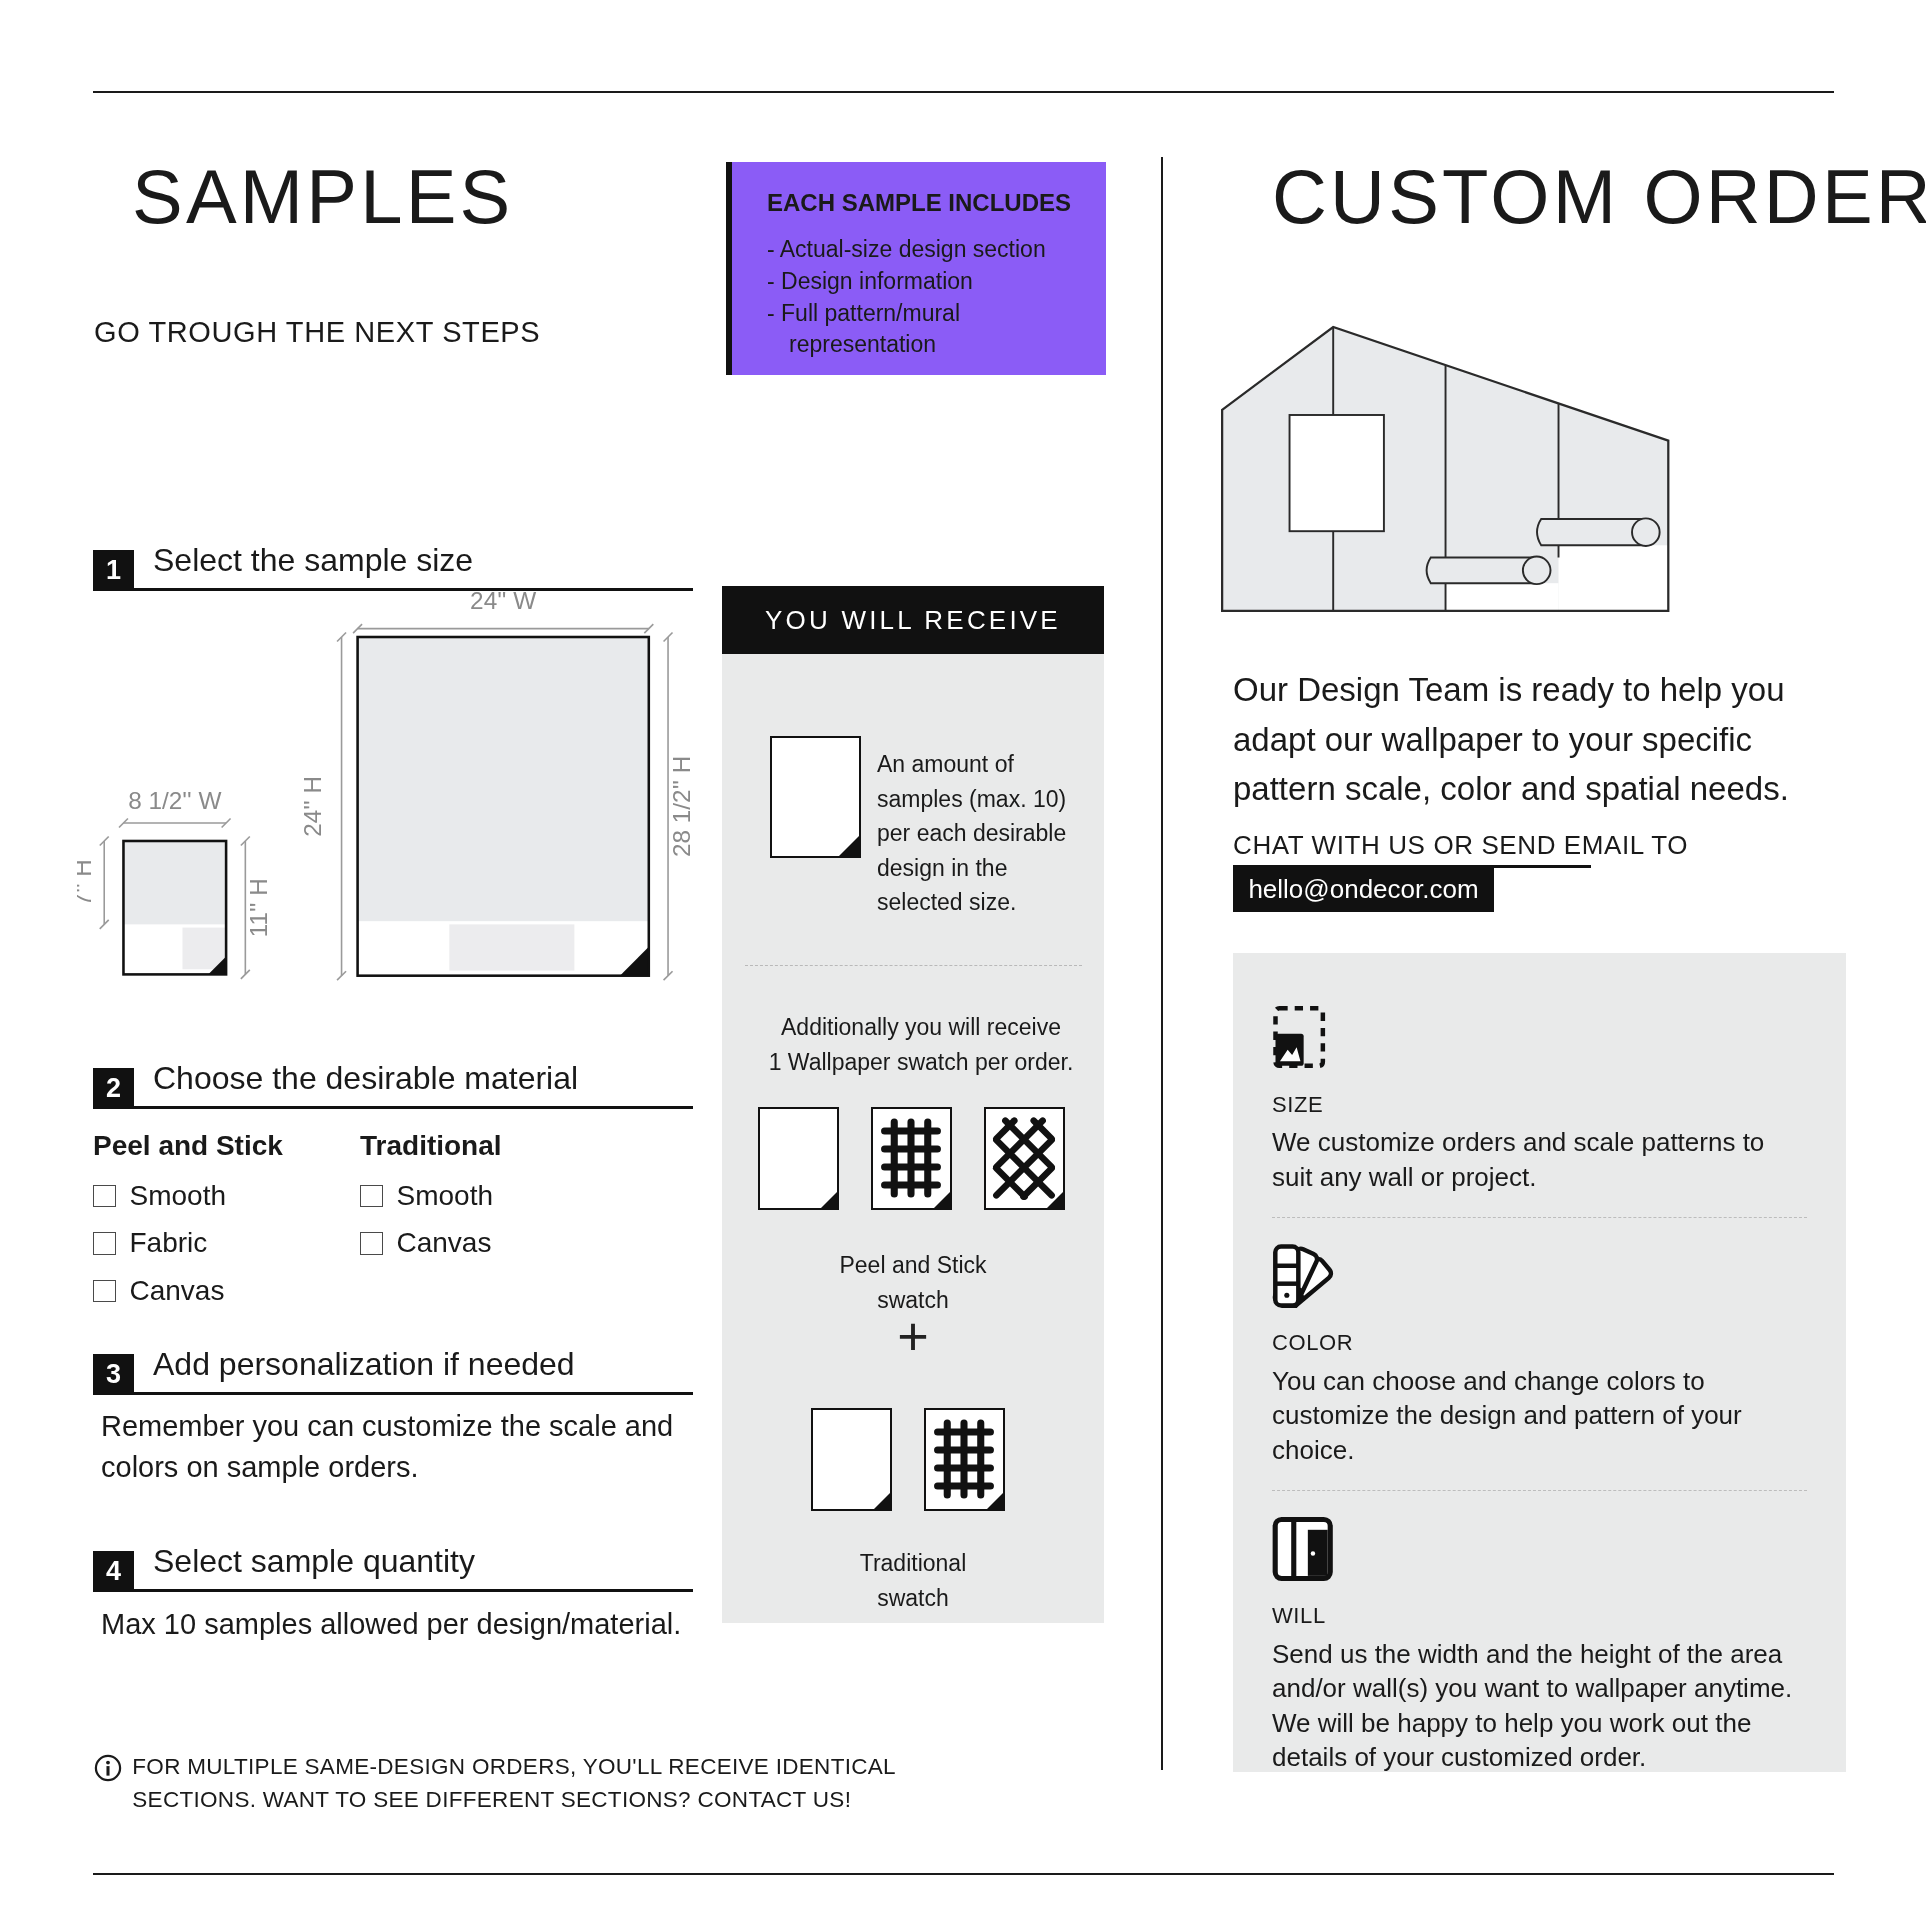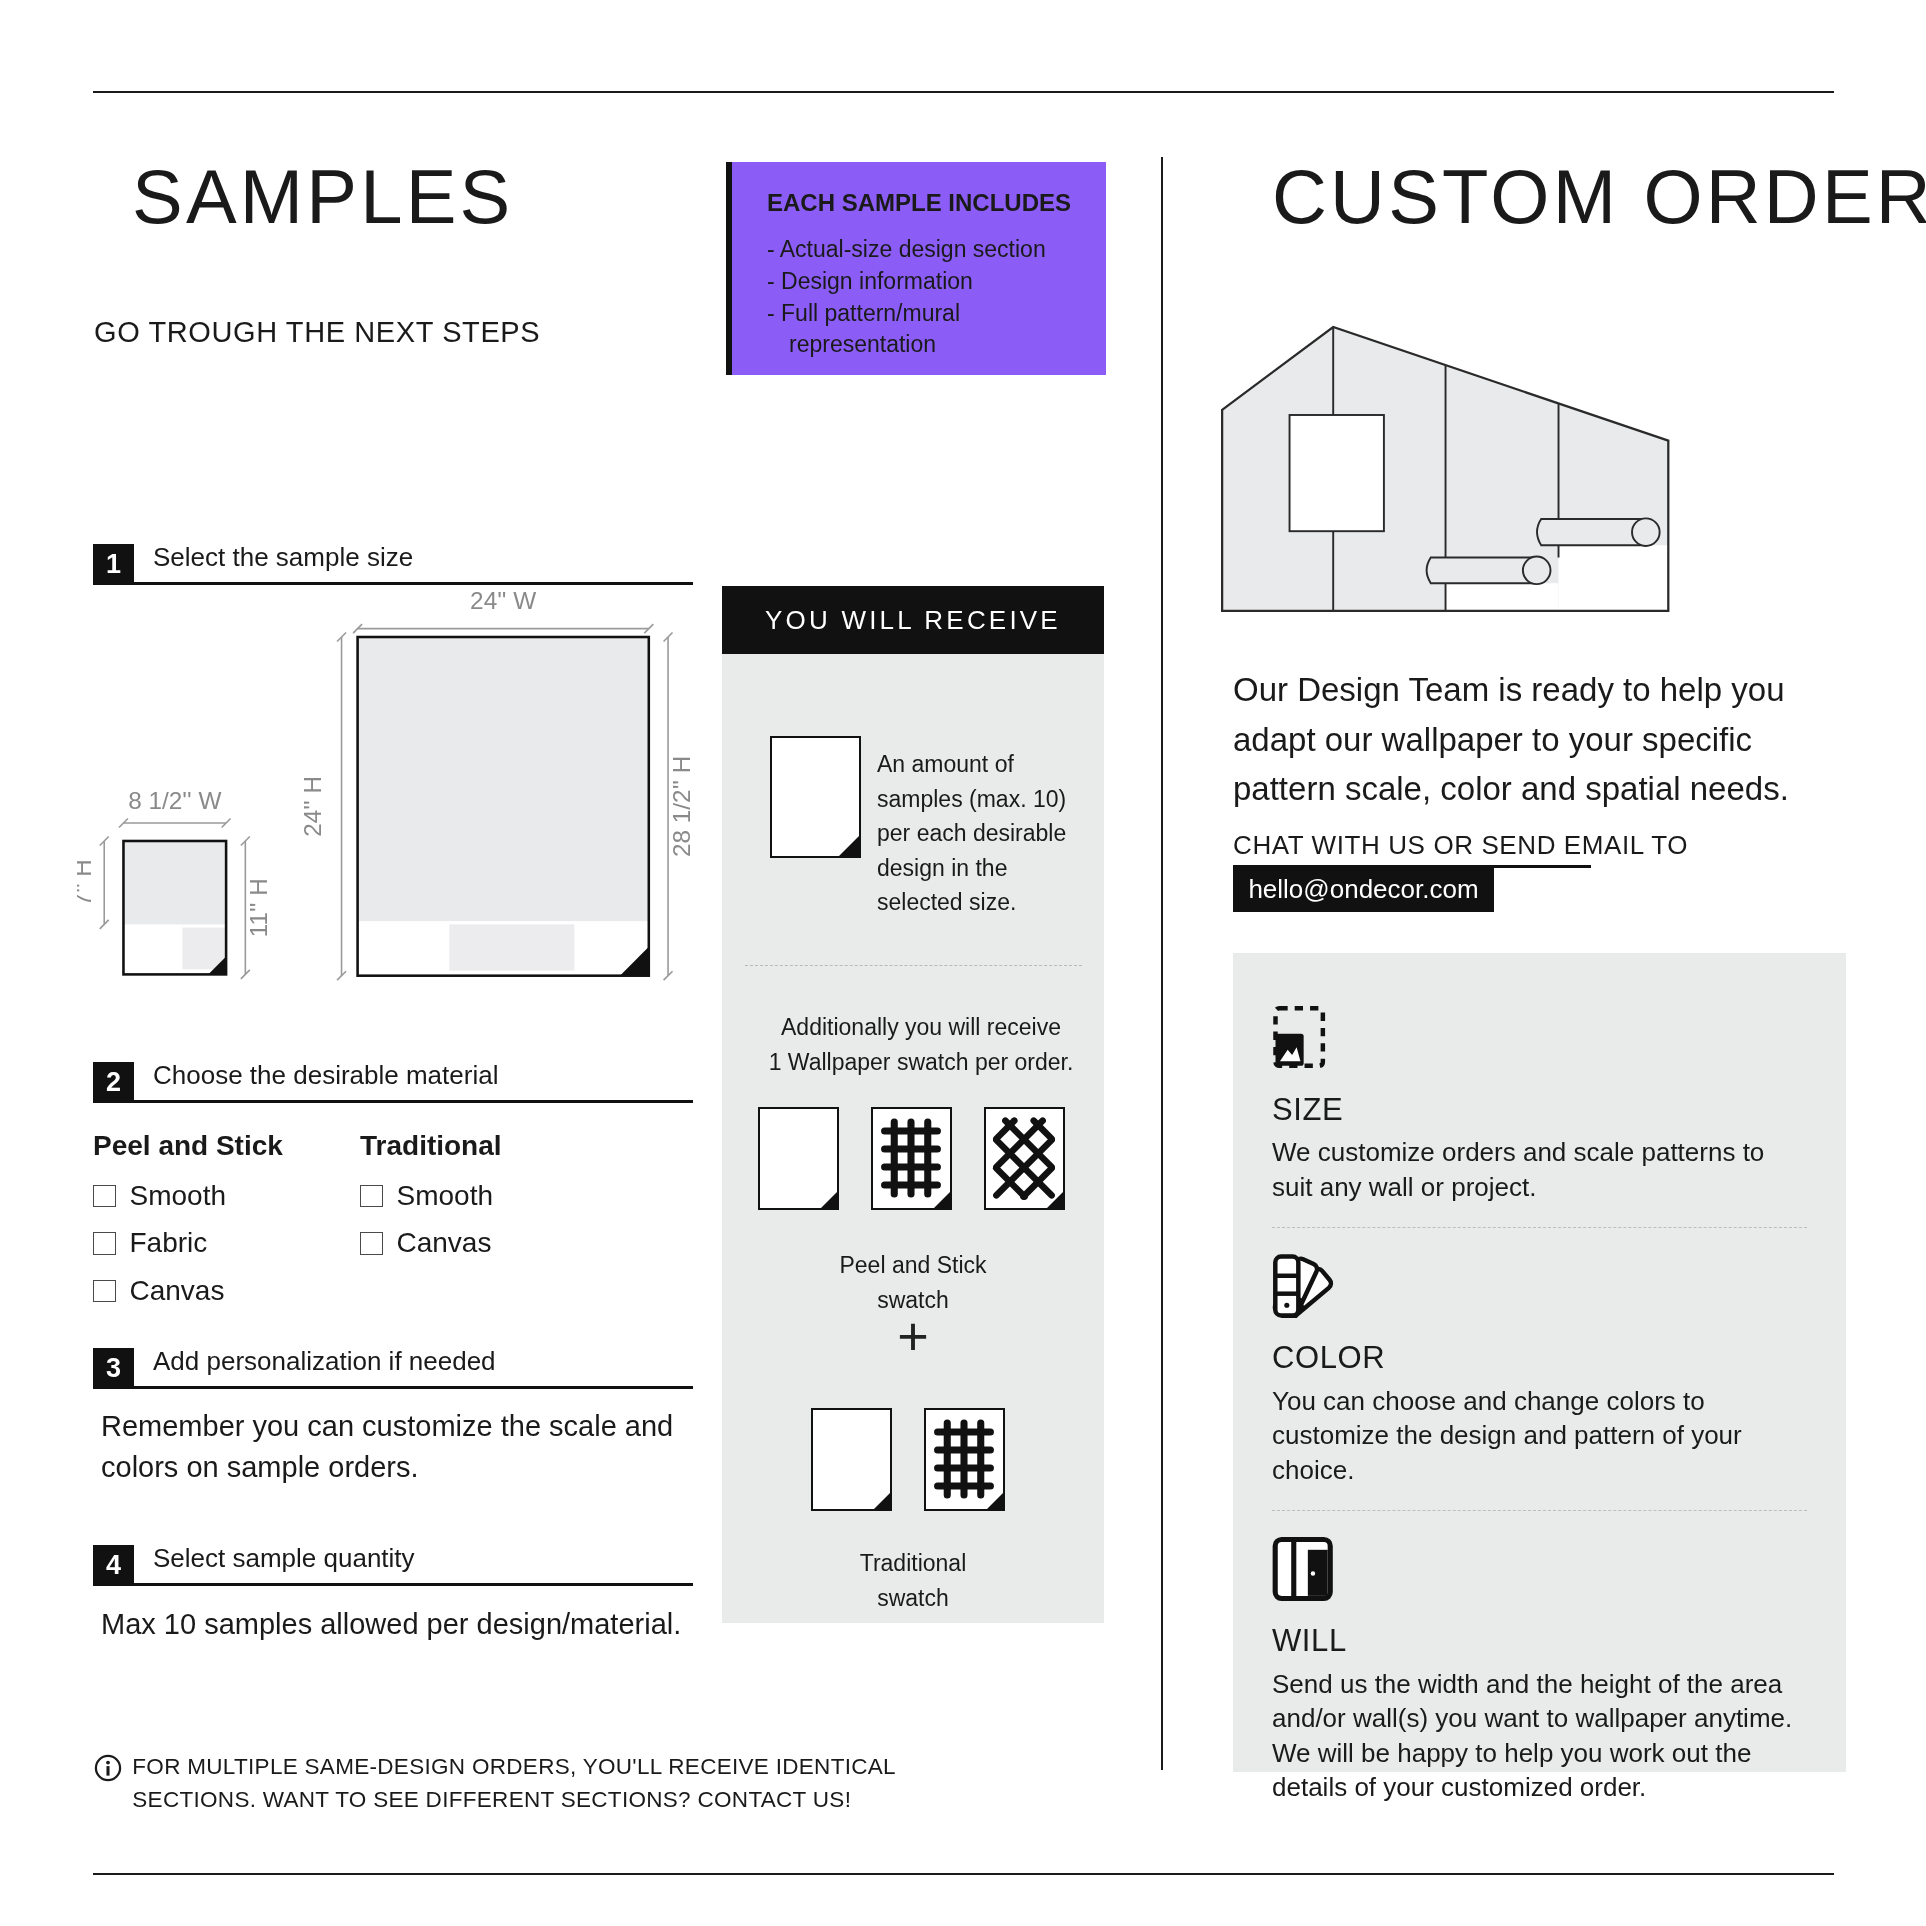--- a/index.html
+++ b/index.html
@@ -11,40 +11,40 @@
   .big-title{font-size:76px;font-weight:400;letter-spacing:3.2px;white-space:nowrap;margin-left:39px;}
   .intro{font-size:29px;line-height:1.45;letter-spacing:0.6px;}
   .includes-box{background:#8b5cf6;border-left:6.4px solid #111;
                 padding:27px 13px 0 35px;box-sizing:border-box;}
   .includes-title{font-size:24px;font-weight:700;margin-bottom:16.7px;}
   .includes-item{font-size:23px;line-height:1.35;padding-left:22px;text-indent:-22px;margin-bottom:1.3px;}
   .includes-item::before{content:"- ";}
   .step{display:flex;align-items:flex-end;border-bottom:3.2px solid #111;width:600px;}
   .step-num{width:41px;height:41px;background:#111;color:#fff;font-size:27px;font-weight:700;
             display:flex;align-items:center;justify-content:center;margin-bottom:-3.2px;flex:0 0 auto;}
-  .step-title{font-size:26px;padding:0 0 9px 19px;white-space:nowrap;}
+  .step-title{font-size:32px;padding:0 0 9px 19px;white-space:nowrap;}
   .mat-title{font-size:28px;font-weight:700;margin-bottom:18px;}
   .mat-item{font-size:28px;margin-bottom:15.4px;display:flex;align-items:center;}
   .checkbox{width:20.5px;height:20.5px;border:1.9px solid #4a4a4a;margin-right:14px;flex:0 0 auto;background:#fff;}
   .body-text{font-size:29px;line-height:1.42;margin-left:7px;}
   .footnote{display:flex;font-size:22.5px;line-height:1.45;letter-spacing:0.3px;}
   .banner{background:#111;color:#ffffff;display:flex;align-items:center;justify-content:center;
           font-size:26px;letter-spacing:3.2px;}
   .panel{background:#e9eaea;}
   .sheet{position:relative;background:#fff;border:2.6px solid #111;box-sizing:border-box;}
   .sheet .fold{position:absolute;right:-0.6px;bottom:-0.6px;width:0;height:0;
                border-left:22px solid transparent;border-bottom:22px solid #111;}
   .sheet svg{position:absolute;left:0;top:0;}
   .mid-text{font-size:23px;line-height:1.5;text-align:center;}
   .plus{font-size:54px;font-weight:400;color:#222;text-align:center;line-height:1;}
   .dashed{border-top:1.9px dashed #b9b9b9;}
   .chat-label{font-size:26px;letter-spacing:0.6px;white-space:nowrap;}
   .chip{background:#111;color:#fff;font-size:26px;padding:6.4px 15.4px;display:inline-block;}
   .feature-box{background:#e9eaea;box-sizing:border-box;padding:26px 39px 0 39px;}
-  .feat-title{font-size:31px;letter-spacing:0.6px;margin-top:20.5px;}
+  .feat-title{font-size:22px;letter-spacing:0.6px;margin-top:20.5px;}
   .feat-body{font-size:26px;line-height:1.32;margin-top:7.7px;width:526px;}
   .feat-div{border-top:1.9px dashed #bdbdbd;margin-top:23px;}
   .feat-icon{margin-top:26px;height:64px;}
   .dim-label{fill:#8a8a8a;font-size:38px;font-family:"Liberation Sans",sans-serif;}
 </style>
 </head>
 <body>
 
 <div class="page">
 

